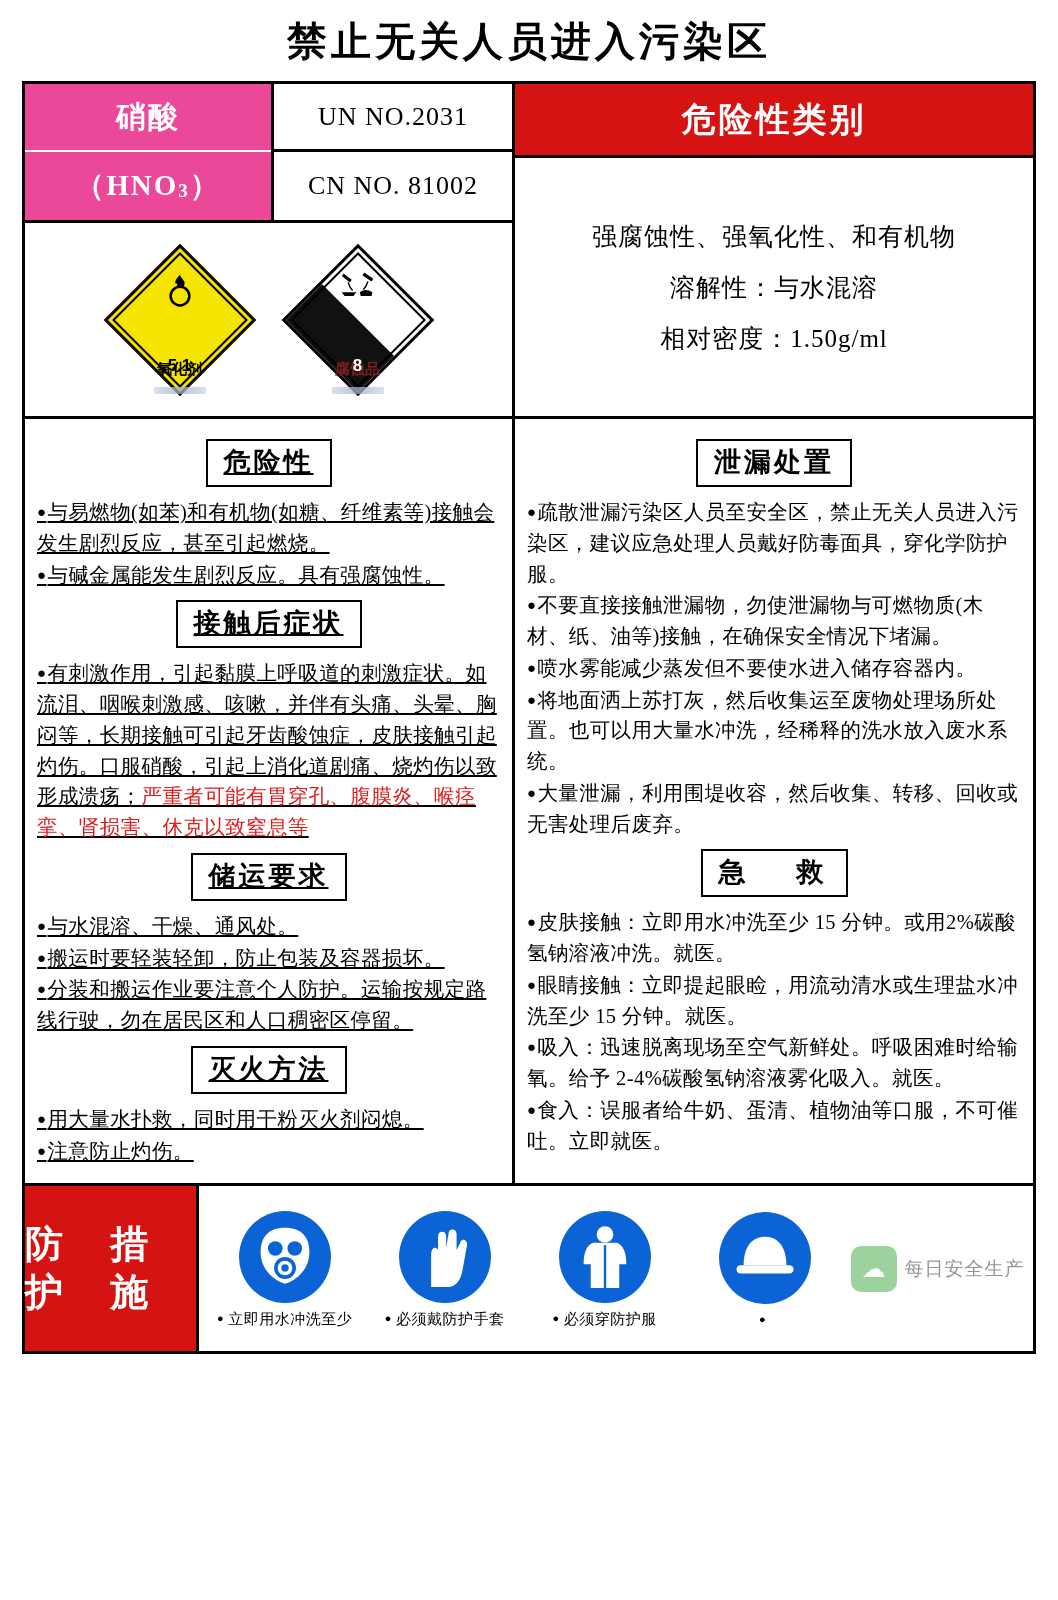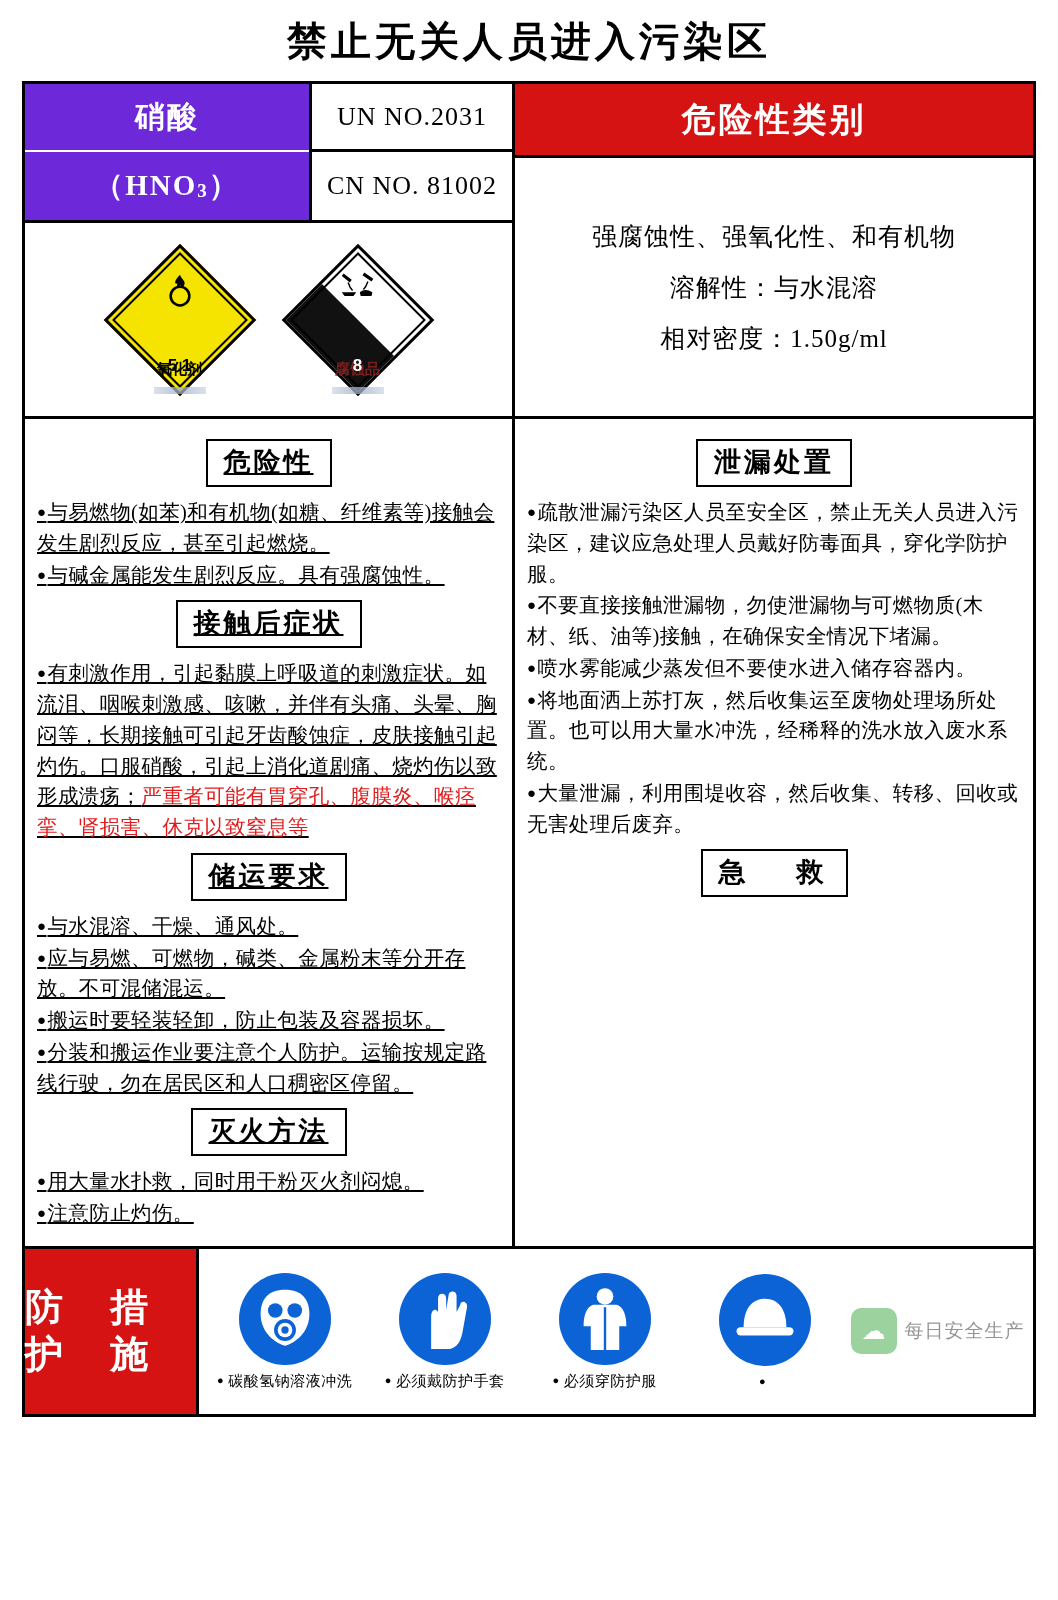--- a/index.html
+++ b/index.html
@@ -42,22 +42,22 @@
     width: 490px;
     border-right: 3px solid #000;
     display: flex;
     flex-direction: column;
   }
   .name-row {
     display: flex;
     height: 68px;
   }
   .chem-name-cell {
-    width: 284px;
-    background: #6d28d9;
+    width: 246px;
+    background: #ec4899;
     color: #fff;
     display: flex;
     align-items: center;
     justify-content: center;
     font-size: 30px;
     font-weight: bold;
     letter-spacing: 2px;
     border-bottom: 2px solid #fff;
   }
   .chem-name-cell.second {
@@ -404,21 +404,20 @@
         </ul>
 
         <div class="sec-head">接触后症状</div>
         <ul class="items">
           <li><span>有刺激作用，引起黏膜上呼吸道的刺激症状。如流泪、咽喉刺激感、咳嗽，并伴有头痛、头晕、胸闷等，长期接触可引起牙齿酸蚀症，皮肤接触引起灼伤。口服硝酸，引起上消化道剧痛、烧灼伤以致形成溃疡；</span><span class="red">严重者可能有胃穿孔、腹膜炎、喉痉挛、肾损害、休克以致窒息等</span></li>
         </ul>
 
         <div class="sec-head">储运要求</div>
         <ul class="items">
           <li>与水混溶、干燥、通风处。</li>
-          <li>应与易燃、可燃物，碱类、金属粉末等分开存放。不可混储混运。</li>
           <li>搬运时要轻装轻卸，防止包装及容器损坏。</li>
           <li>分装和搬运作业要注意个人防护。运输按规定路线行驶，勿在居民区和人口稠密区停留。</li>
         </ul>
 
         <div class="sec-head">灭火方法</div>
         <ul class="items">
           <li>用大量水扑救，同时用干粉灭火剂闷熄。</li>
           <li>注意防止灼伤。</li>
         </ul>
 
@@ -429,20 +428,26 @@
         <div class="sec-head">泄漏处置</div>
         <ul class="items">
           <li>疏散泄漏污染区人员至安全区，禁止无关人员进入污染区，建议应急处理人员戴好防毒面具，穿化学防护服。</li>
           <li>不要直接接触泄漏物，勿使泄漏物与可燃物质(木材、纸、油等)接触，在确保安全情况下堵漏。</li>
           <li>喷水雾能减少蒸发但不要使水进入储存容器内。</li>
           <li>将地面洒上苏打灰，然后收集运至废物处理场所处置。也可以用大量水冲洗，经稀释的洗水放入废水系统。</li>
           <li>大量泄漏，利用围堤收容，然后收集、转移、回收或无害处理后废弃。</li>
         </ul>
 
         <div class="sec-head wide">急　救</div>
+        <ul class="items">
+          <li>皮肤接触：立即用水冲洗至少 15 分钟。或用2%碳酸氢钠溶液冲洗。就医。</li>
+          <li>眼睛接触：立即提起眼睑，用流动清水或生理盐水冲洗至少 15 分钟。就医。</li>
+          <li>吸入：迅速脱离现场至空气新鲜处。呼吸困难时给输氧。给予 2-4%碳酸氢钠溶液雾化吸入。就医。</li>
+          <li>食入：误服者给牛奶、蛋清、植物油等口服，不可催吐。立即就医。</li>
+        </ul>
 
       </div>
 
     </div>
 
     <div class="footer">
       <div class="ppe-title">
         <span>防护</span>
         <span>措施</span>
       </div>
@@ -453,21 +458,21 @@
           <div class="ppe-circle">
             <svg viewBox="0 0 64 64" width="78" height="78">
               <path d="M32 8 C18 8 12 16 12 28 C12 40 20 50 32 54 C44 50 52 40 52 28 C52 16 46 8 32 8 Z" fill="#fff"></path>
               <circle cx="24" cy="25" r="6" fill="#0b63d6"></circle>
               <circle cx="40" cy="25" r="6" fill="#0b63d6"></circle>
               <circle cx="32" cy="41" r="9" fill="#0b63d6"></circle>
               <circle cx="32" cy="41" r="6" fill="#fff"></circle>
               <circle cx="32" cy="41" r="3" fill="#0b63d6"></circle>
             </svg>
           </div>
-          <div class="ppe-caption">碳酸氢钠溶液冲洗</div>
+          <div class="ppe-caption">立即用水冲洗至少</div>
         </div>
 
         <div class="ppe-item">
           <div class="ppe-circle">
             <svg viewBox="0 0 64 64" width="74" height="74">
               <path d="M20 58 L20 30 C20 24 24 22 26 26 L26 14 C26 9 33 9 33 14 L33 24 L35 12 C35 7 42 7 42 12 L42 26 L45 20 C46 15 52 17 51 22 L47 44 C45 54 40 58 34 58 Z" fill="#fff"></path>
             </svg>
           </div>
           <div class="ppe-caption">必须戴防护手套</div>
         </div>

